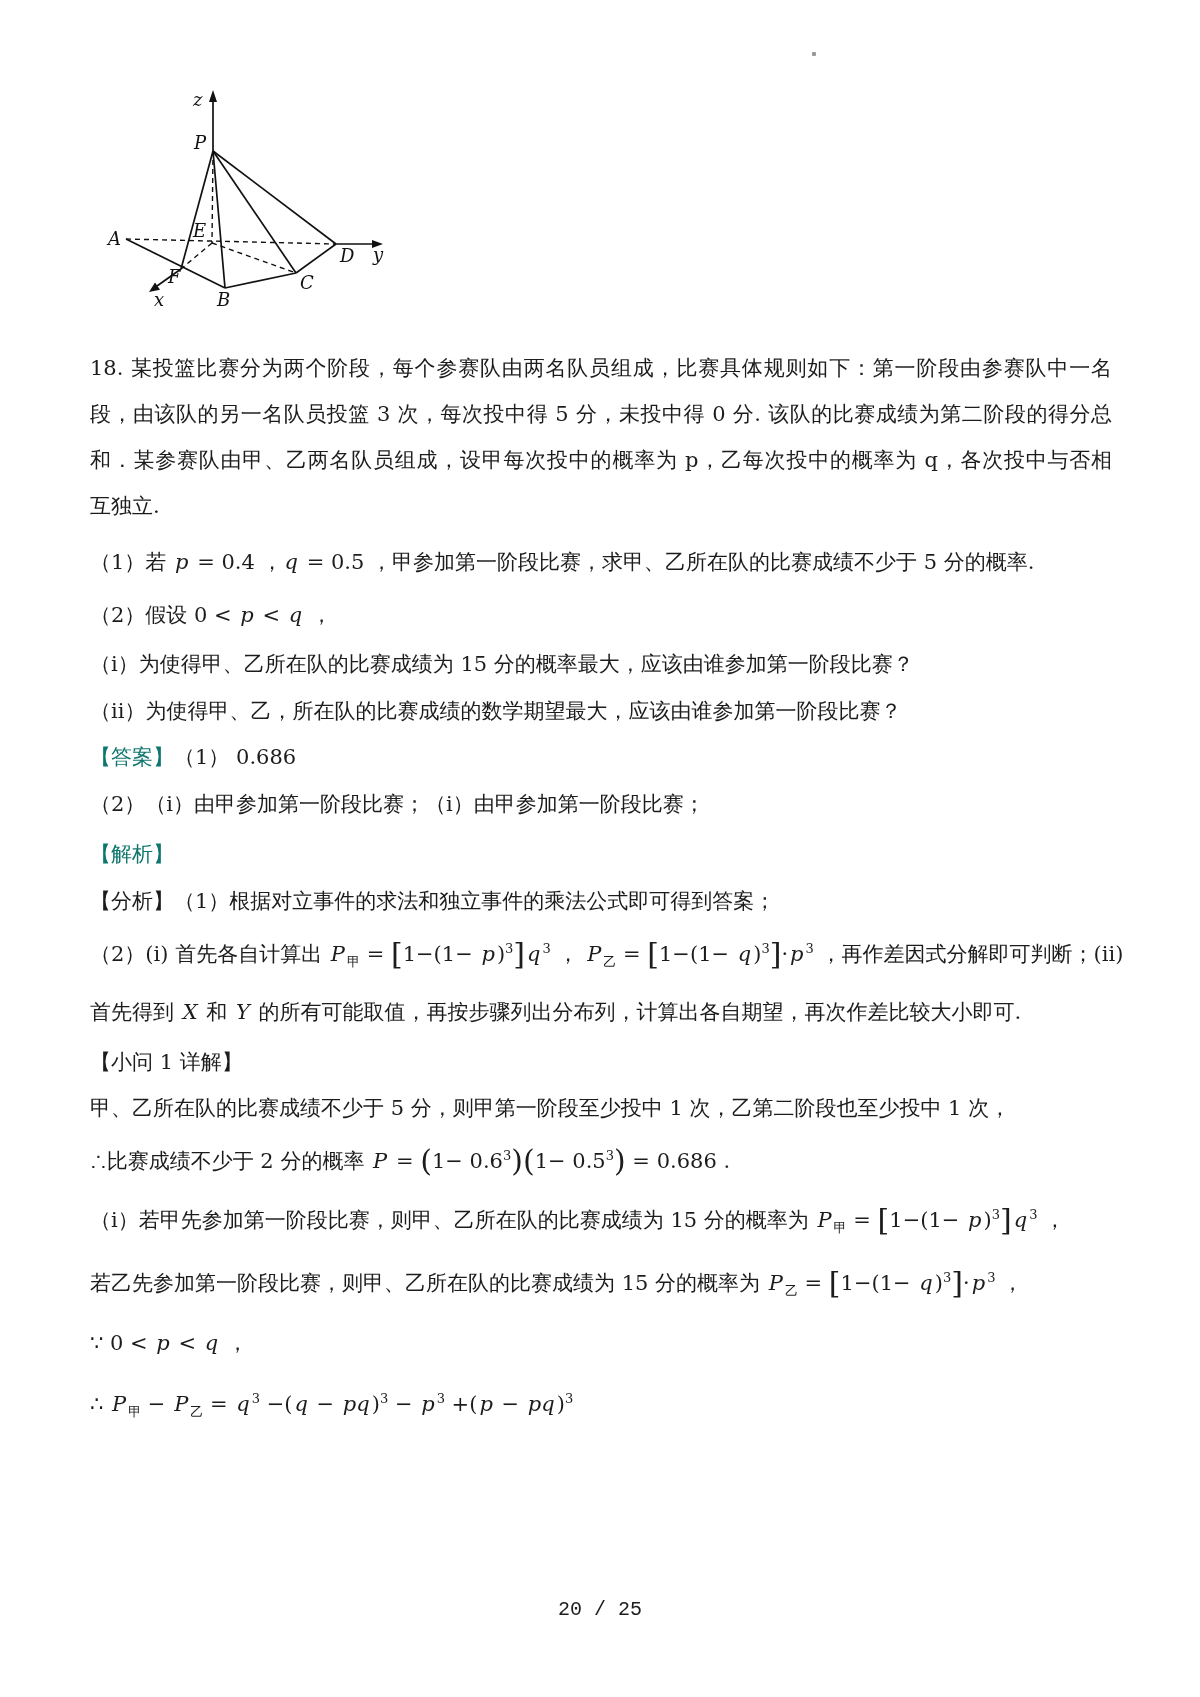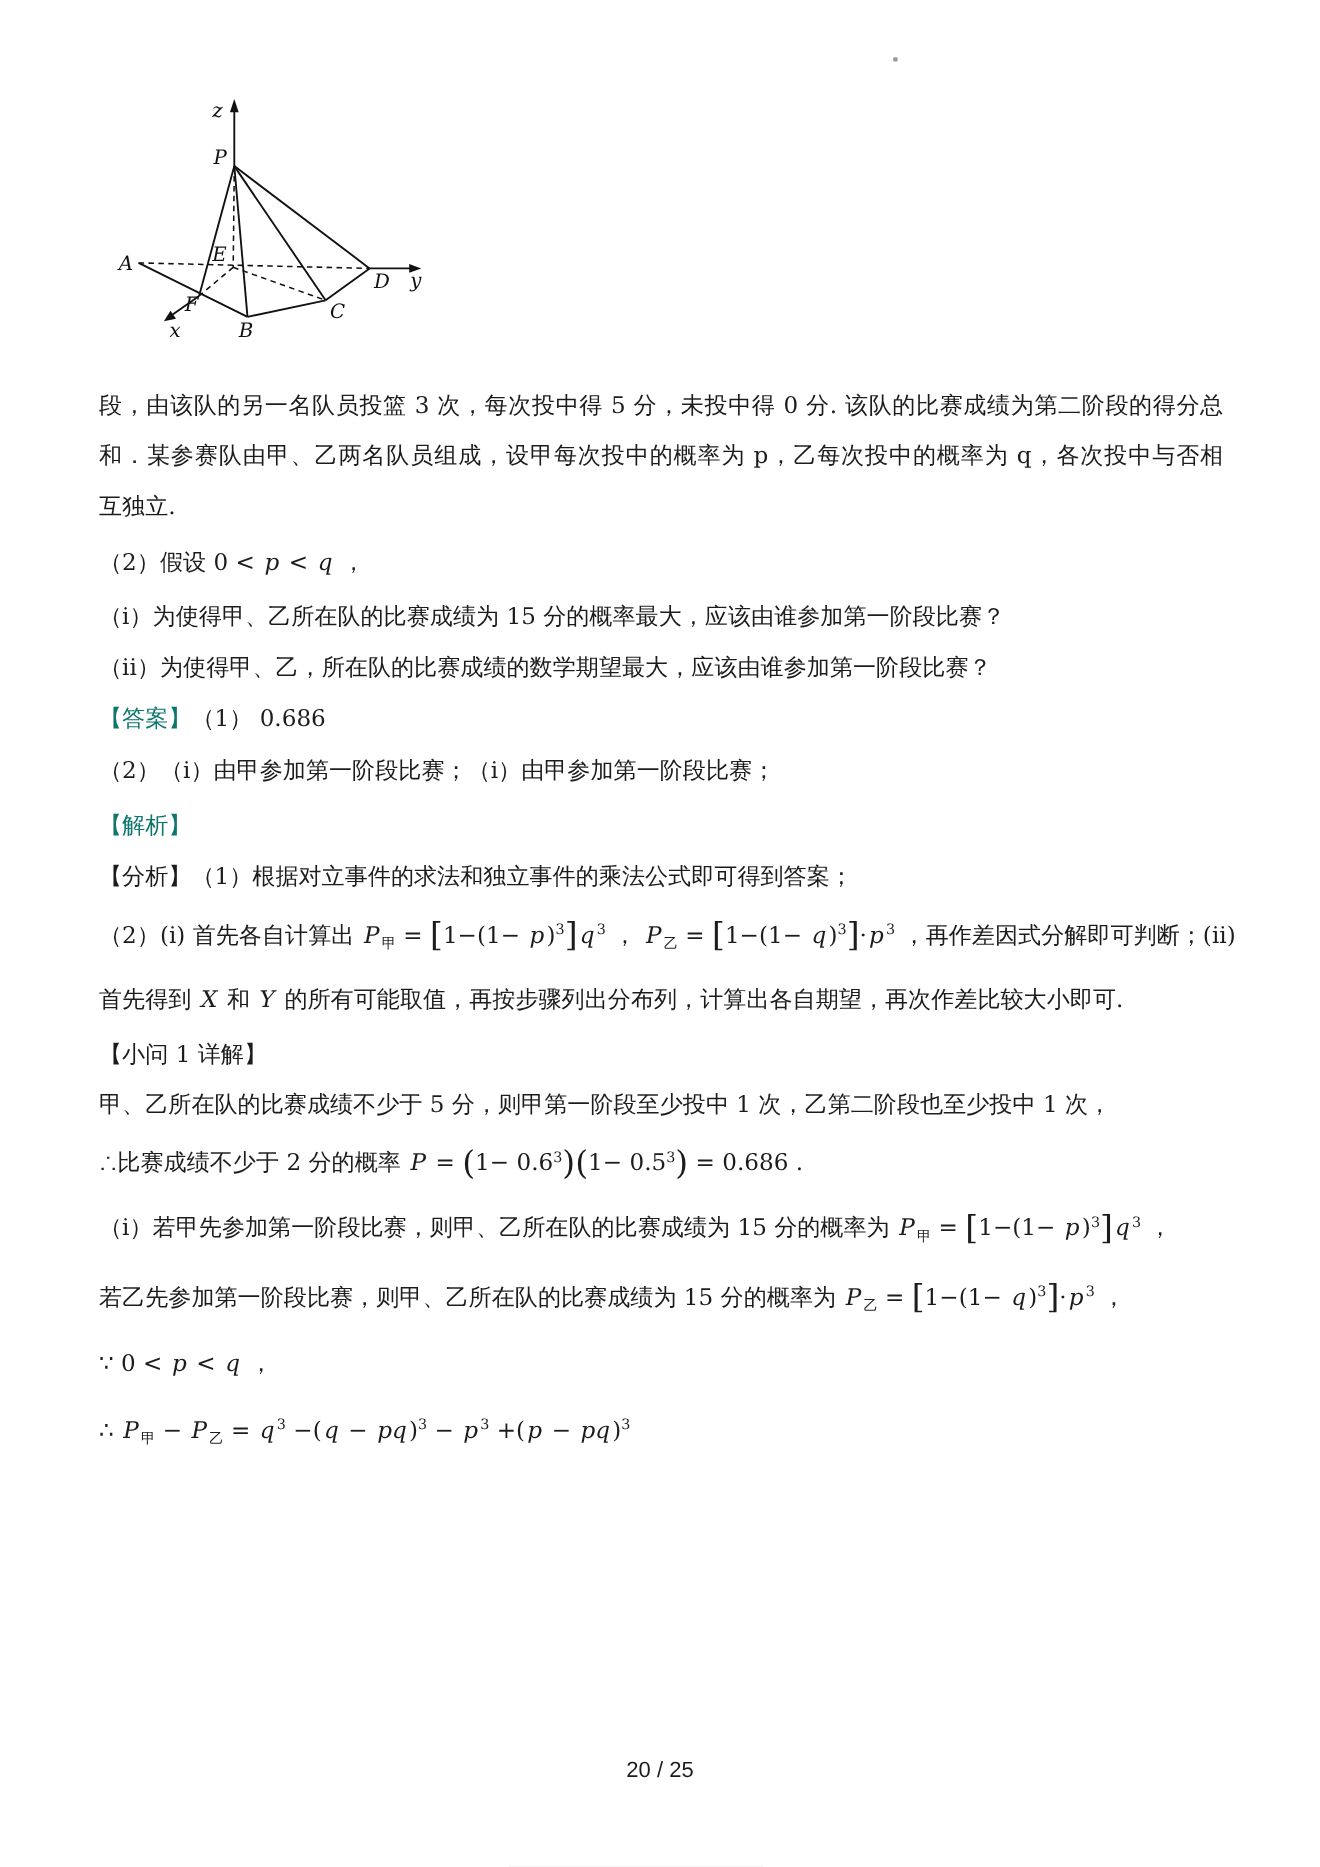--- a/index.html
+++ b/index.html
@@ -22,21 +22,21 @@
   .wrapok{white-space:normal;}
   .just{text-align:justify;text-align-last:justify;white-space:normal;}
   .mi{font-style:italic;padding:0 2px;}
   .ln sup{font-size:13px;line-height:0;}
   .ln sub{font-size:13px;line-height:0;vertical-align:-5px;}
   .br{font-size:30px;font-weight:400;vertical-align:-3px;line-height:0;}
   .blue{color:#0f766e;}
   .pagenum{
     position:absolute;left:0;top:1598px;width:100%;
     text-align:center;font-size:20px;color:#1c1c1c;
-    font-family:Liberation Sans, sans-serif;
+    font-family:Liberation Mono, monospace;
   }
   .corner-dot{
     position:absolute;left:812px;top:52px;width:4px;height:4px;
     background:#9a9a9a;border-radius:1px;
   }
   svg text{
     font-family:"DejaVu Serif","Liberation Serif",serif;
     font-style:italic;font-size:18px;fill:#111;
   }
 </style>
@@ -85,25 +85,27 @@
         <text x="244" y="177">D</text>
         <text x="277" y="176">y</text>
         <text x="72" y="198">F</text>
         <text x="121" y="221">B</text>
         <text x="204" y="204">C</text>
         <text x="58" y="221">x</text>
       </svg>
     </div>
 
     <div class="q-para">
+      <div class="ln just" style="height:46px;line-height:46px">18. 某投篮比赛分为两个阶段，每个参赛队由两名队员组成，比赛具体规则如下：第一阶段由参赛队中一名</div>
       <div class="ln just" style="height:46px;line-height:46px">段，由该队的另一名队员投篮 3 次，每次投中得 5 分，未投中得 0 分. 该队的比赛成绩为第二阶段的得分总</div>
       <div class="ln just" style="height:46px;line-height:46px">和．某参赛队由甲、乙两名队员组成，设甲每次投中的概率为 p，乙每次投中的概率为 q，各次投中与否相</div>
       <div class="ln" style="height:46px;line-height:46px">互独立.</div>
     </div>
 
+    <div class="ln" style="height:50px;line-height:50px;margin-top:8px"><span>（1）若 </span><span class="mi">p</span><span> = 0.4 ，</span><span class="mi">q</span><span> = 0.5 ，甲参加第一阶段比赛，求甲、乙所在队的比赛成绩不少于 5 分的概率.</span></div>
     <div class="ln" style="height:50px;line-height:50px;margin-top:3px"><span>（2）假设 0 &lt; </span><span class="mi">p</span><span> &lt; </span><span class="mi">q</span><span> ，</span></div>
     <div class="ln" style="height:48px;line-height:48px">（i）为使得甲、乙所在队的比赛成绩为 15 分的概率最大，应该由谁参加第一阶段比赛？</div>
     <div class="ln" style="height:46px;line-height:46px">（ii）为使得甲、乙，所在队的比赛成绩的数学期望最大，应该由谁参加第一阶段比赛？</div>
 
     <div class="ln" style="height:47px;line-height:47px">
       <span class="blue">【答案】</span><span>（1） 0.686</span>
     </div>
     <div class="ln" style="height:47px;line-height:47px">（2）（i）由甲参加第一阶段比赛；（i）由甲参加第一阶段比赛；</div>
 
     <div class="ln" style="height:52px;line-height:52px">

